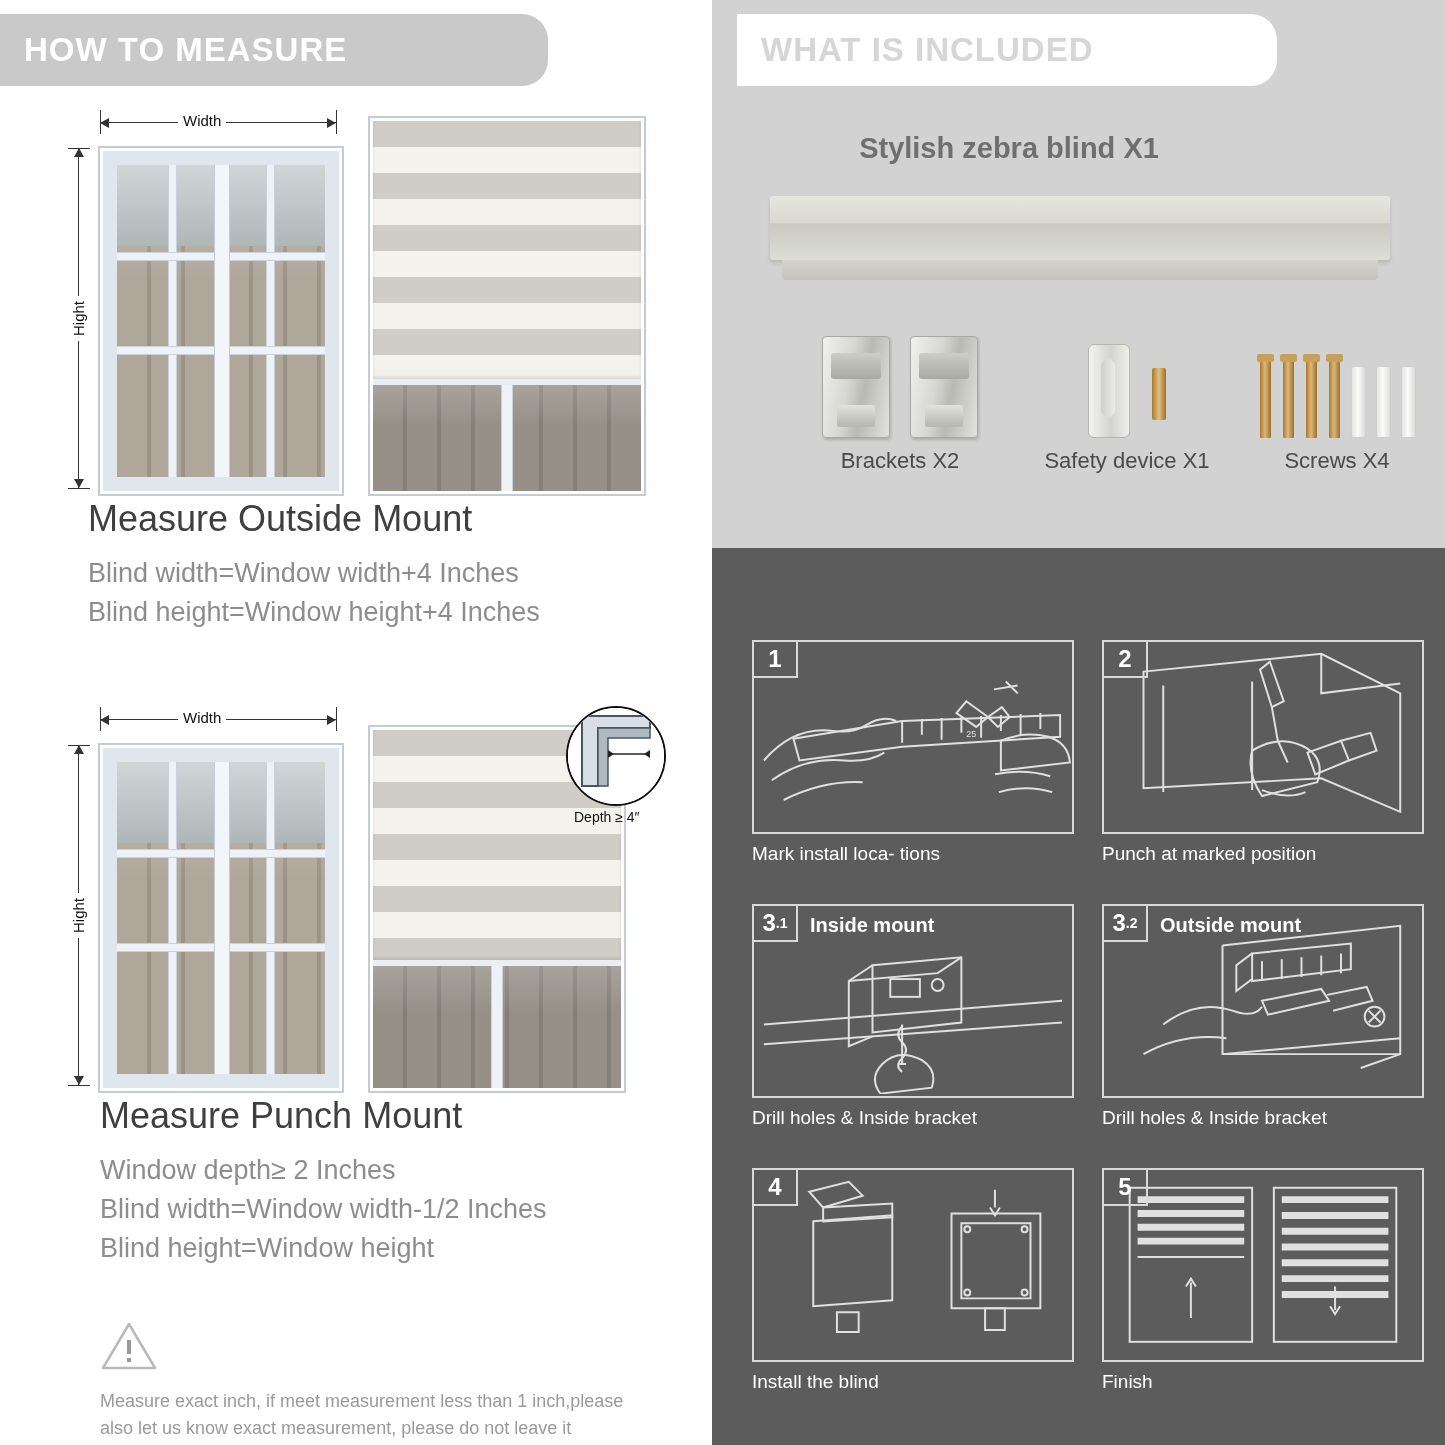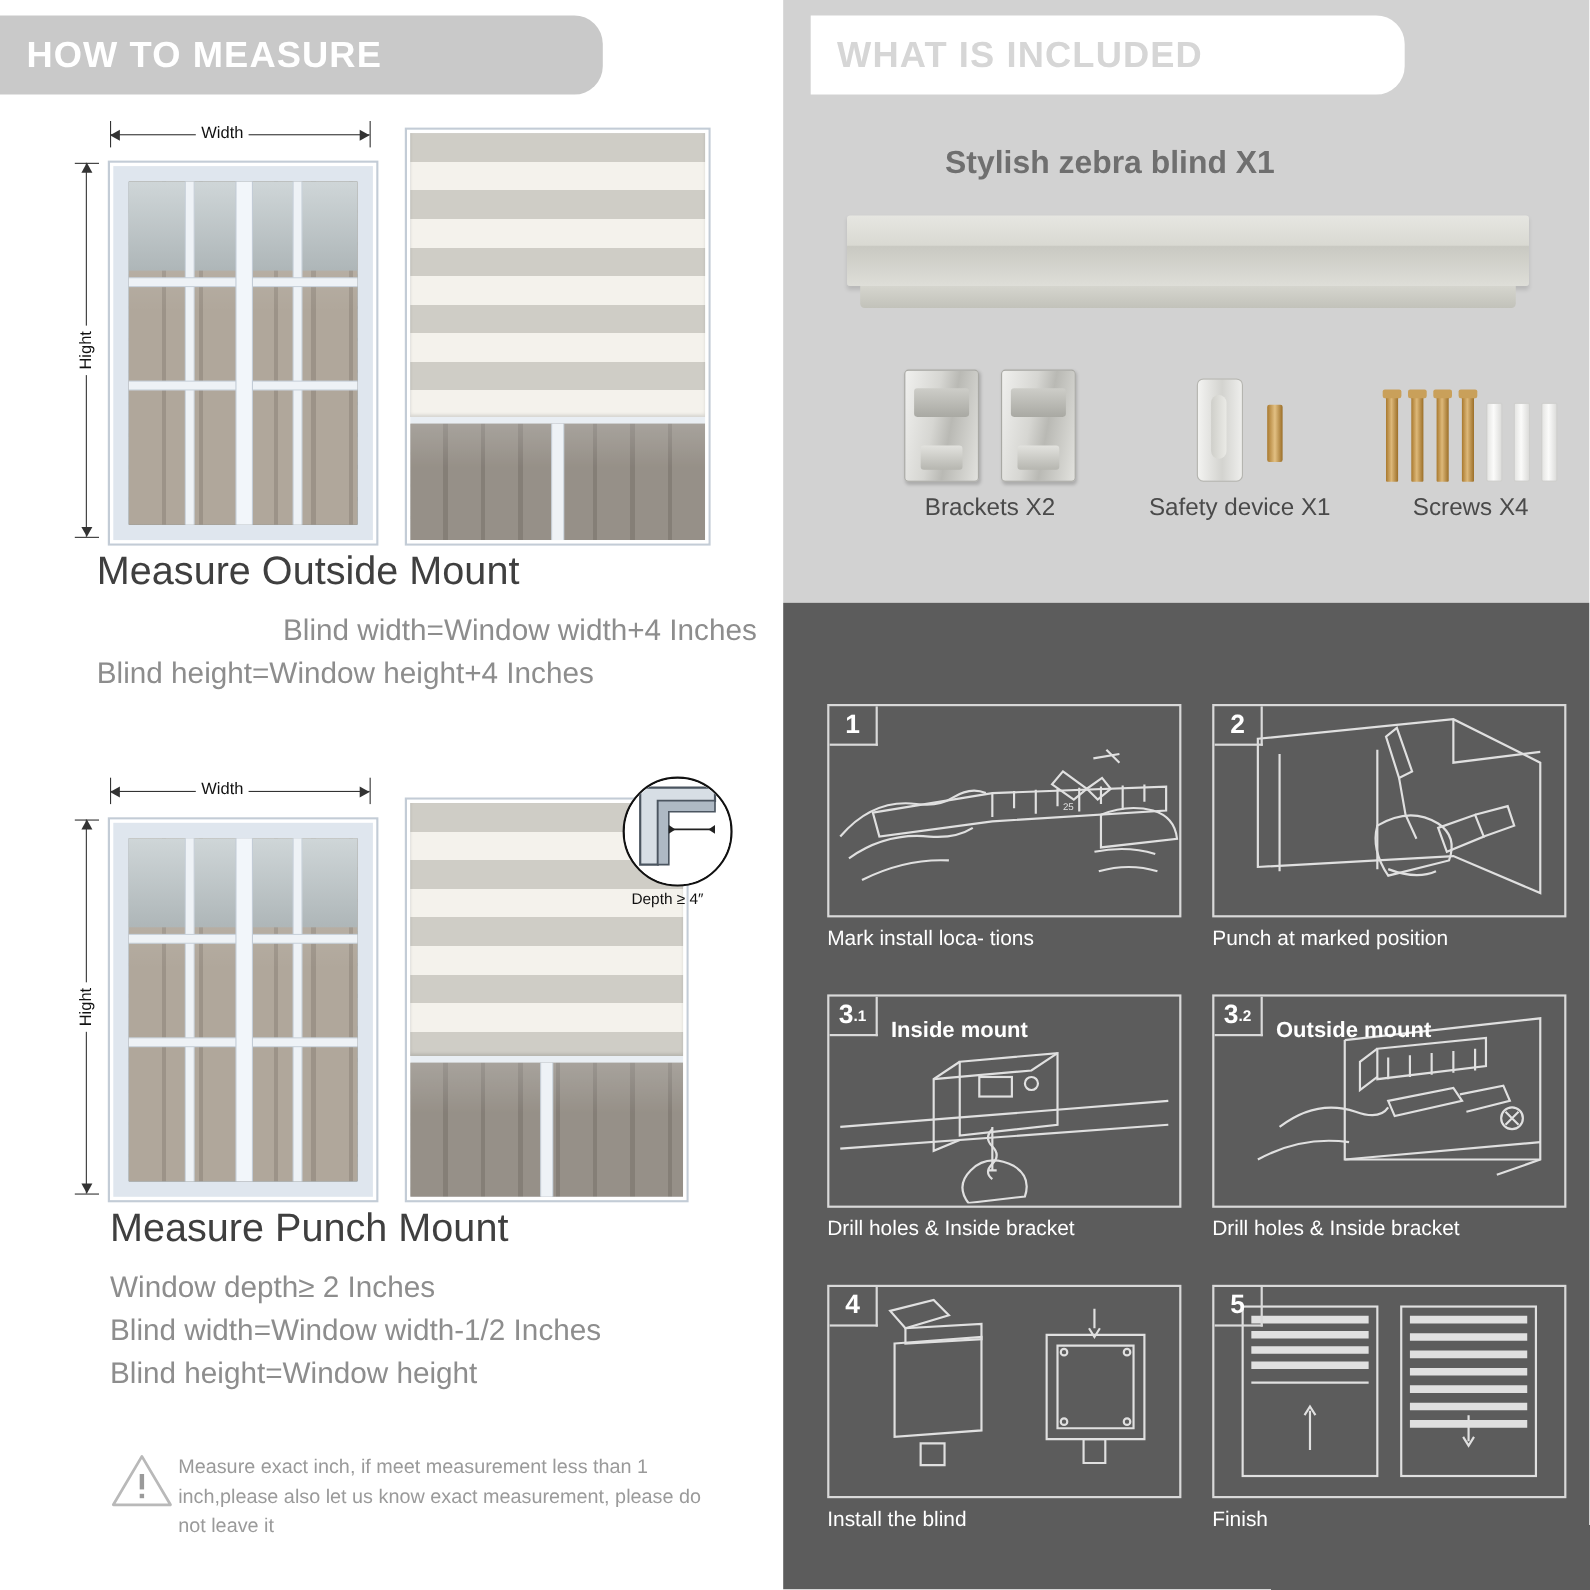--- a/index.html
+++ b/index.html
@@ -64,21 +64,21 @@
     box-shadow:inset 0 -2px 3px rgba(0,0,0,.12);}
   .blind-view{position:absolute;left:0;right:0;bottom:0;overflow:hidden;}
   .blind-frame-v{position:absolute;top:0;bottom:0;width:10px;background:#eef2f6;box-shadow:0 0 0 1px #c9d2db;}
 
   .heading{font-size:36px;color:#3f3f3f;margin:0;}
   .subline{font-size:27px;color:#8d8d8d;line-height:1.45;}
 
   .depth-callout{position:absolute;width:96px;height:96px;border:2px solid #111;border-radius:50%;overflow:hidden;background:#fff;}
   .depth-label{position:absolute;font-size:14px;color:#111;}
 
-  .warn{position:absolute;display:flex;gap:4px;align-items:flex-start;}
+  .warn{position:absolute;display:flex;gap:16px;align-items:flex-start;flex-direction:column;}
   .warn-tri{width:58px;height:52px;flex:0 0 auto;}
   .warn-text{font-size:18px;color:#9a9a9a;line-height:1.5;}
 
   
   .right-top{position:absolute;left:712px;top:0;width:733px;height:548px;background:#d2d2d2;}
   #what-included-title{position:absolute;left:737px;top:14px;width:492px;height:72px;background:#ffffff;color:#d6d6d6;}
   .included-heading{position:absolute;left:712px;top:132px;width:594px;text-align:center;font-size:29px;font-weight:bold;color:#6f6f6f;}
 
   .headrail{position:absolute;left:770px;top:196px;width:620px;height:64px;
     background:linear-gradient(180deg,#e6e6e1 0%,#d9d9d2 42%,#c9c9c2 44%,#deded8 100%);
@@ -112,21 +112,21 @@
 
   .right-bottom{position:absolute;left:712px;top:548px;width:733px;height:897px;background:#5c5c5c;}
   #inside-outside-title{position:absolute;left:722px;top:563px;width:592px;height:64px;background:#ffffff;color:#4a4a4a;}
 
   .steps{position:absolute;left:752px;top:640px;width:672px;}
   .step{position:absolute;}
   .step-img{position:relative;border:2px solid #d9d9d9;background:#5c5c5c;overflow:hidden;}
   .step-num{position:absolute;left:0;top:0;min-width:34px;height:34px;border:2px solid #d9d9d9;border-left:0;border-top:0;
     color:#ffffff;font-size:24px;font-weight:bold;display:flex;align-items:center;justify-content:center;padding:0 4px;}
   .step-num small{font-size:14px;font-weight:bold;}
-  .step-inline{position:absolute;left:56px;top:20px;color:#ffffff;font-size:20px;font-weight:bold;}
+  .step-inline{position:absolute;left:56px;top:8px;color:#ffffff;font-size:20px;font-weight:bold;}
   .step-cap{color:#ffffff;font-size:19px;margin-top:9px;}
   .sketch{position:absolute;inset:0;}
 </style>
 </head>
 <body>
 
 <div class="page">
 
   <div class="left">
 
@@ -165,21 +165,21 @@
           <div class="blind-fabric" style="height:258px;"></div>
           <div class="blind-view" style="height:106px;">
             <div class="brickwall dark" style="position:absolute;inset:0;"></div>
             <div class="blind-frame-v" style="left:48%;"></div>
           </div>
         </div>
       </div>
 
       <div style="position:absolute;left:88px;top:398px;width:600px;">
         <div class="heading">Measure Outside Mount</div>
-        <div class="subline" style="margin-top:14px;text-align:right;">Blind width=Window width+4 Inches</div>
+        <div class="subline" style="margin-top:14px;">Blind width=Window width+4 Inches</div>
         <div class="subline">Blind height=Window height+4 Inches</div>
       </div>
     </div>
 
     <div class="measure-block" style="top:697px;">
       <div class="diagram-row">
 
         <div class="dim-h" style="left:100px;top:22px;width:236px;"></div>
         <div class="arrow-l" style="left:100px;top:18px;"></div>
         <div class="arrow-r" style="left:327px;top:18px;"></div>

